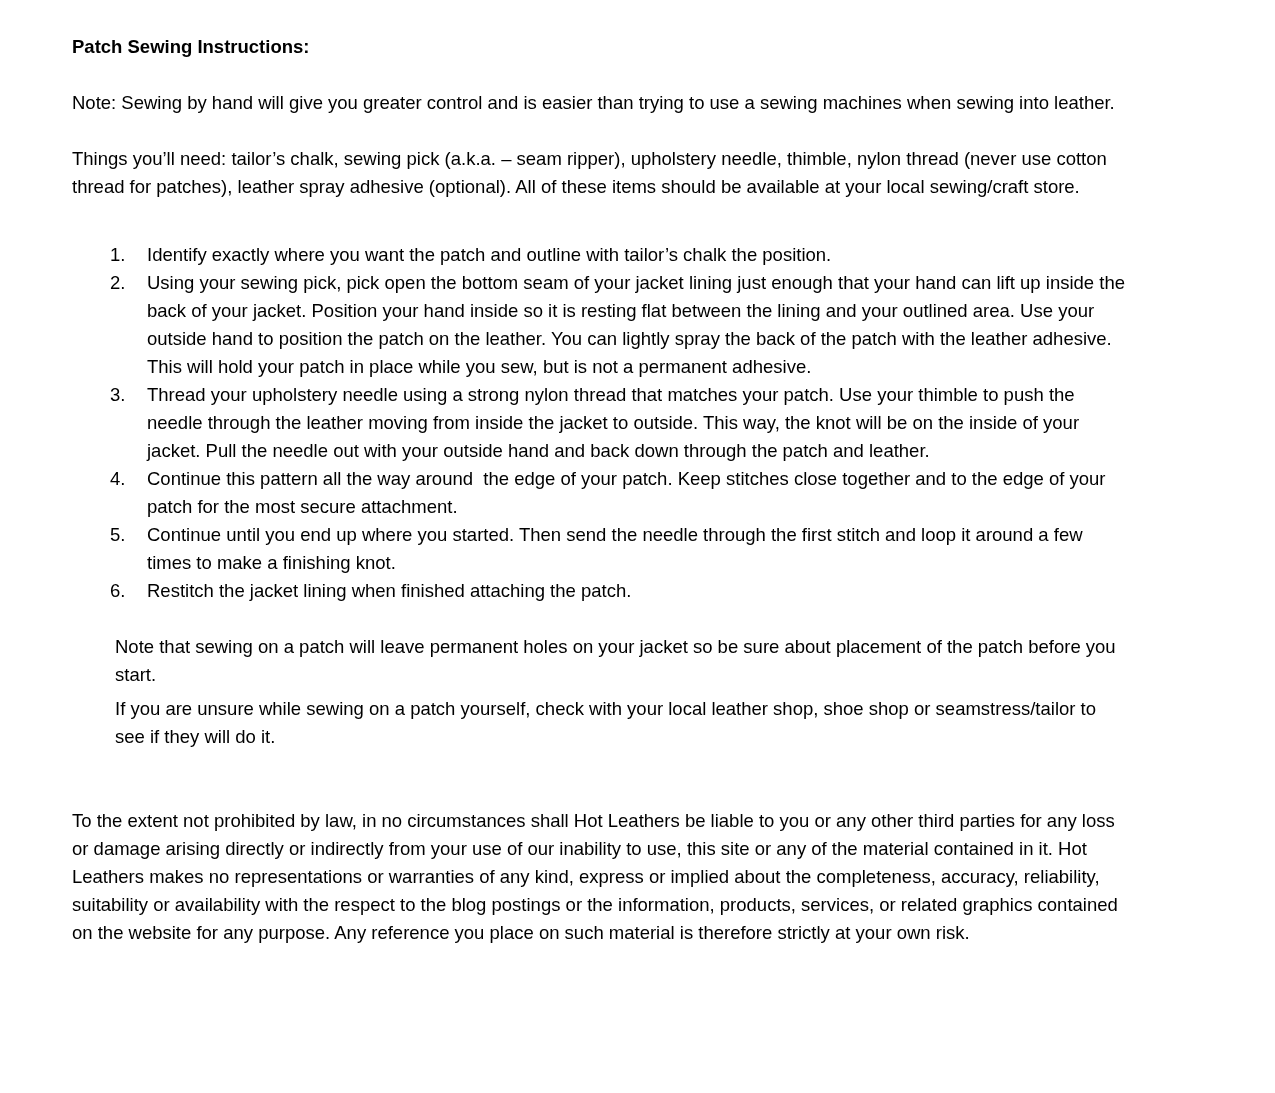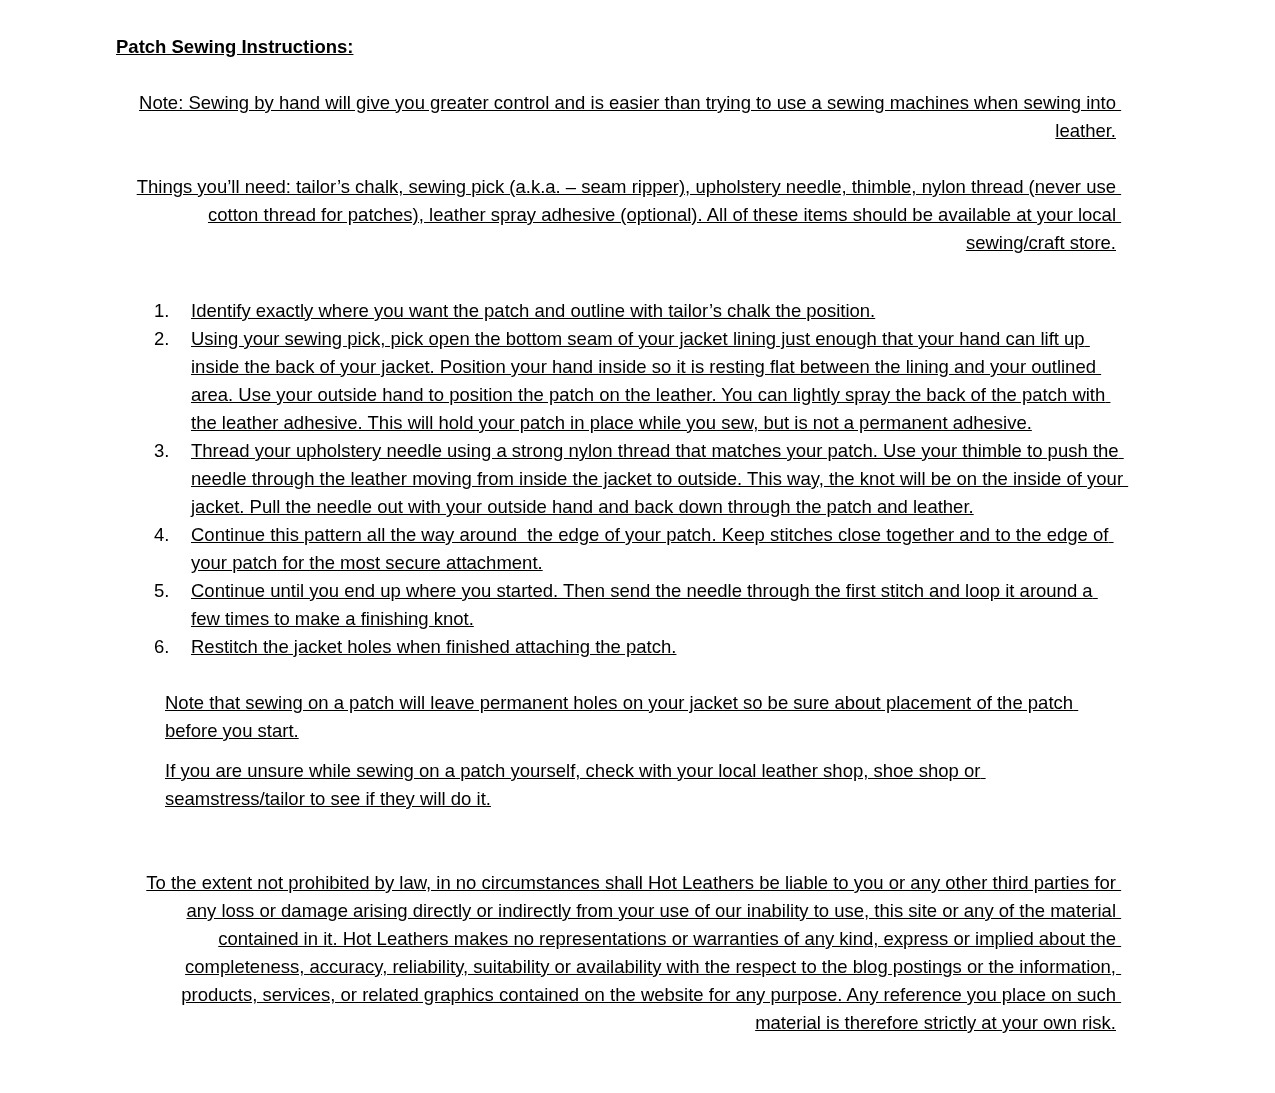--- a/index.html
+++ b/index.html
@@ -13,34 +13,32 @@
     font-family: "Liberation Sans", sans-serif;
     font-size: 18.5px;
     line-height: 28px;
     color: #000000;
     -webkit-font-smoothing: antialiased;
   }
   .page {
     box-sizing: border-box;
     width: 1275px;
     height: 1093px;
-    padding: 33px 150px 24px 116px;
+    padding: 33px 150px 24px 72px;
     overflow: hidden;
-    text-decoration: underline;
   }
   .doc-title {
     font-size: 18.5px;
     line-height: 28px;
     font-weight: bold;
     margin: 0;
   }
   .para {
-    margin: 28px 9px 0 0;
+    margin: 28px 0 0 0;
     white-space: pre-wrap;
-    text-align: right;
   }
   .steps {
     list-style: none;
     counter-reset: step;
     margin: 40px 0 0 0;
     padding: 0;
   }
   .step {
     counter-increment: step;
     position: relative;
@@ -52,21 +50,21 @@
     position: absolute;
     left: 38px;
     top: 0;
     white-space: normal;
   }
   .note-block {
     margin: 28px 0 0 0;
     padding-left: 37px;
   }
   .note-block p {
-    margin: 12px;
+    margin: 6px;
     white-space: pre-wrap;
   }
   .disclaimer {
     margin-top: 56px;
   }
 </style>
 </head>
 <body>
 
 <div class="page">
@@ -76,21 +74,21 @@
   <p class="para">Note: Sewing by hand will give you greater control and is easier than trying to use a sewing machines when sewing into leather.</p>
 
   <p class="para">Things you’ll need: tailor’s chalk, sewing pick (a.k.a. – seam ripper), upholstery needle, thimble, nylon thread (never use cotton thread for patches), leather spray adhesive (optional). All of these items should be available at your local sewing/craft store.</p>
 
   <ol class="steps">
     <li class="step">Identify exactly where you want the patch and outline with tailor’s chalk the position.</li>
     <li class="step">Using your sewing pick, pick open the bottom seam of your jacket lining just enough that your hand can lift up inside the back of your jacket. Position your hand inside so it is resting flat between the lining and your outlined area. Use your outside hand to position the patch on the leather. You can lightly spray the back of the patch with the leather adhesive. This will hold your patch in place while you sew, but is not a permanent adhesive.</li>
     <li class="step">Thread your upholstery needle using a strong nylon thread that matches your patch. Use your thimble to push the needle through the leather moving from inside the jacket to outside. This way, the knot will be on the inside of your jacket. Pull the needle out with your outside hand and back down through the patch and leather.</li>
     <li class="step">Continue this pattern all the way around  the edge of your patch. Keep stitches close together and to the edge of your patch for the most secure attachment.</li>
     <li class="step">Continue until you end up where you started. Then send the needle through the first stitch and loop it around a few times to make a finishing knot.</li>
-    <li class="step">Restitch the jacket holes when finished attaching the patch.</li>
+    <li class="step">Restitch the jacket lining when finished attaching the patch.</li>
   </ol>
 
   <div class="note-block">
     <p>Note that sewing on a patch will leave permanent holes on your jacket so be sure about placement of the patch before you start.</p>
     <p>If you are unsure while sewing on a patch yourself, check with your local leather shop, shoe shop or seamstress/tailor to see if they will do it.</p>
   </div>
 
   <p class="para disclaimer">To the extent not prohibited by law, in no circumstances shall Hot Leathers be liable to you or any other third parties for any loss or damage arising directly or indirectly from your use of our inability to use, this site or any of the material contained in it. Hot Leathers makes no representations or warranties of any kind, express or implied about the completeness, accuracy, reliability, suitability or availability with the respect to the blog postings or the information, products, services, or related graphics contained on the website for any purpose. Any reference you place on such material is therefore strictly at your own risk.</p>
 
 </div>

